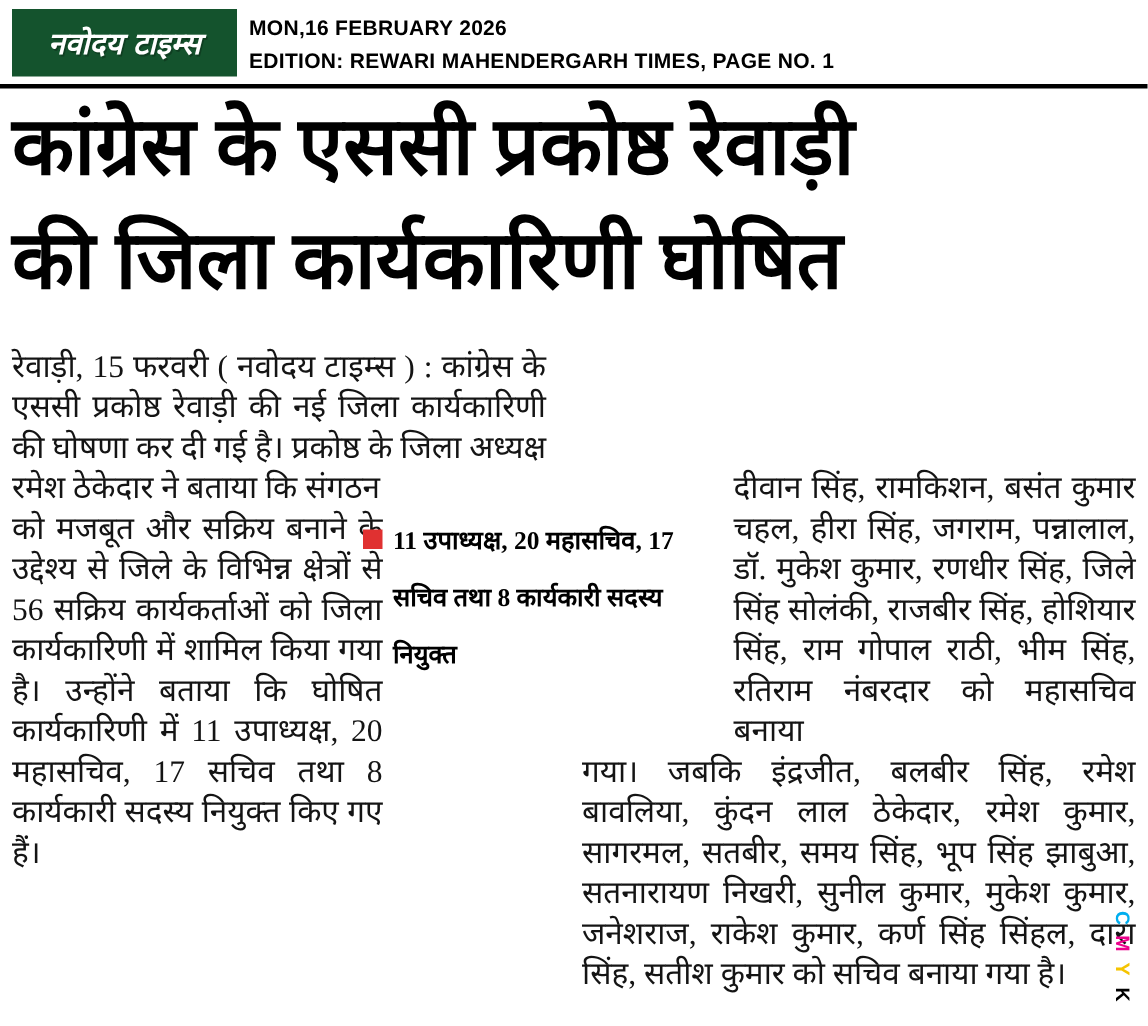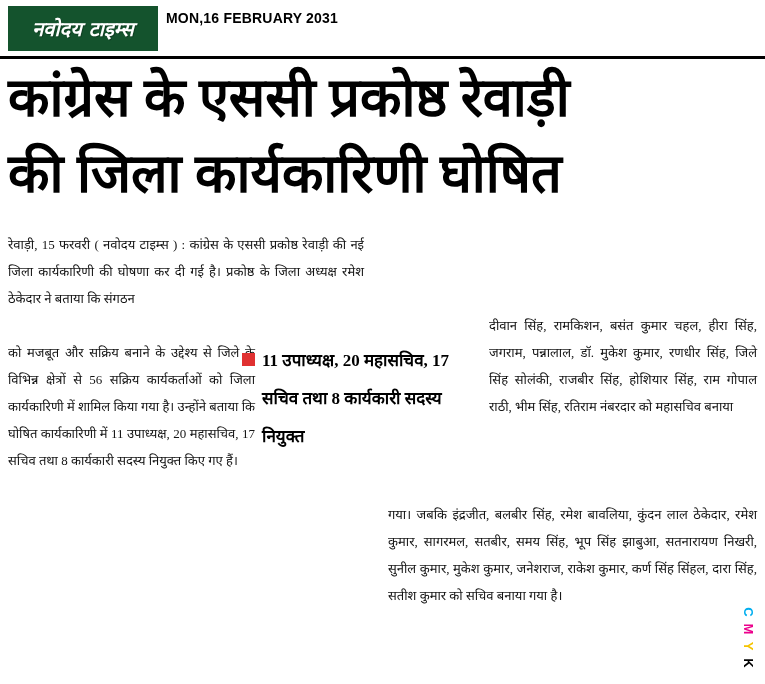--- a/index.html
+++ b/index.html
@@ -35,21 +35,21 @@
   
   .headline {
     position:absolute; left:8px; top:60px; width:752px;
     font-weight:800; font-size:54px; line-height:76px; color:#000;
   }
   .headline .hl-line { display:block; white-space:nowrap; }
 
   
   .bt {
     position:absolute;
-    font-size:13px; line-height:27px; text-align:justify;
+    font-size:21px; line-height:27px; text-align:justify;
     color:#141414;
   }
   .l1 { left:8px;  top:231px; width:356px; }
   .l2 { left:8px;  top:339px; width:247px; }
   .l3 { left:8px;  top:555px; width:356px; text-indent:30px; }
   .r1 { left:388px; top:231px; width:369px; }
   .r2 { left:489px; top:312px; width:268px; }
   .r3 { left:388px; top:501px; width:369px; }
 
   
@@ -78,21 +78,22 @@
   .pm-k { color:#000000; }
 </style>
 </head>
 <body>
 
 <div class="page">
 
   <div class="masthead">
     <span>नवोदय टाइम्स</span>
   </div>
-  <div class="dateline">MON,16 FEBRUARY 2031</div>
+  <div class="dateline">MON,16 FEBRUARY 2026</div>
+  <div class="editionline">EDITION: REWARI MAHENDERGARH TIMES, PAGE NO. 1</div>
   <div class="rule"></div>
 
   <h1 class="headline">
     <span class="hl-line">कांग्रेस के एससी प्रकोष्ठ रेवाड़ी</span>
     <span class="hl-line">की जिला कार्यकारिणी घोषित</span>
   </h1>
 
   <div class="bt l1">रेवाड़ी, 15 फरवरी ( नवोदय टाइम्स ) : कांग्रेस के एससी प्रकोष्ठ रेवाड़ी की नई जिला कार्यकारिणी की घोषणा कर दी गई है। प्रकोष्ठ के जिला अध्यक्ष रमेश ठेकेदार ने बताया कि संगठन</div>
   <div class="bt l2">को मजबूत और सक्रिय बनाने के उद्देश्य से जिले के विभिन्न क्षेत्रों से 56 सक्रिय कार्यकर्ताओं को जिला कार्यकारिणी में शामिल किया गया है। उन्होंने बताया कि घोषित कार्यकारिणी में 11 उपाध्यक्ष, 20 महासचिव, 17 सचिव तथा 8 कार्यकारी सदस्य नियुक्त किए गए हैं।</div>
 

